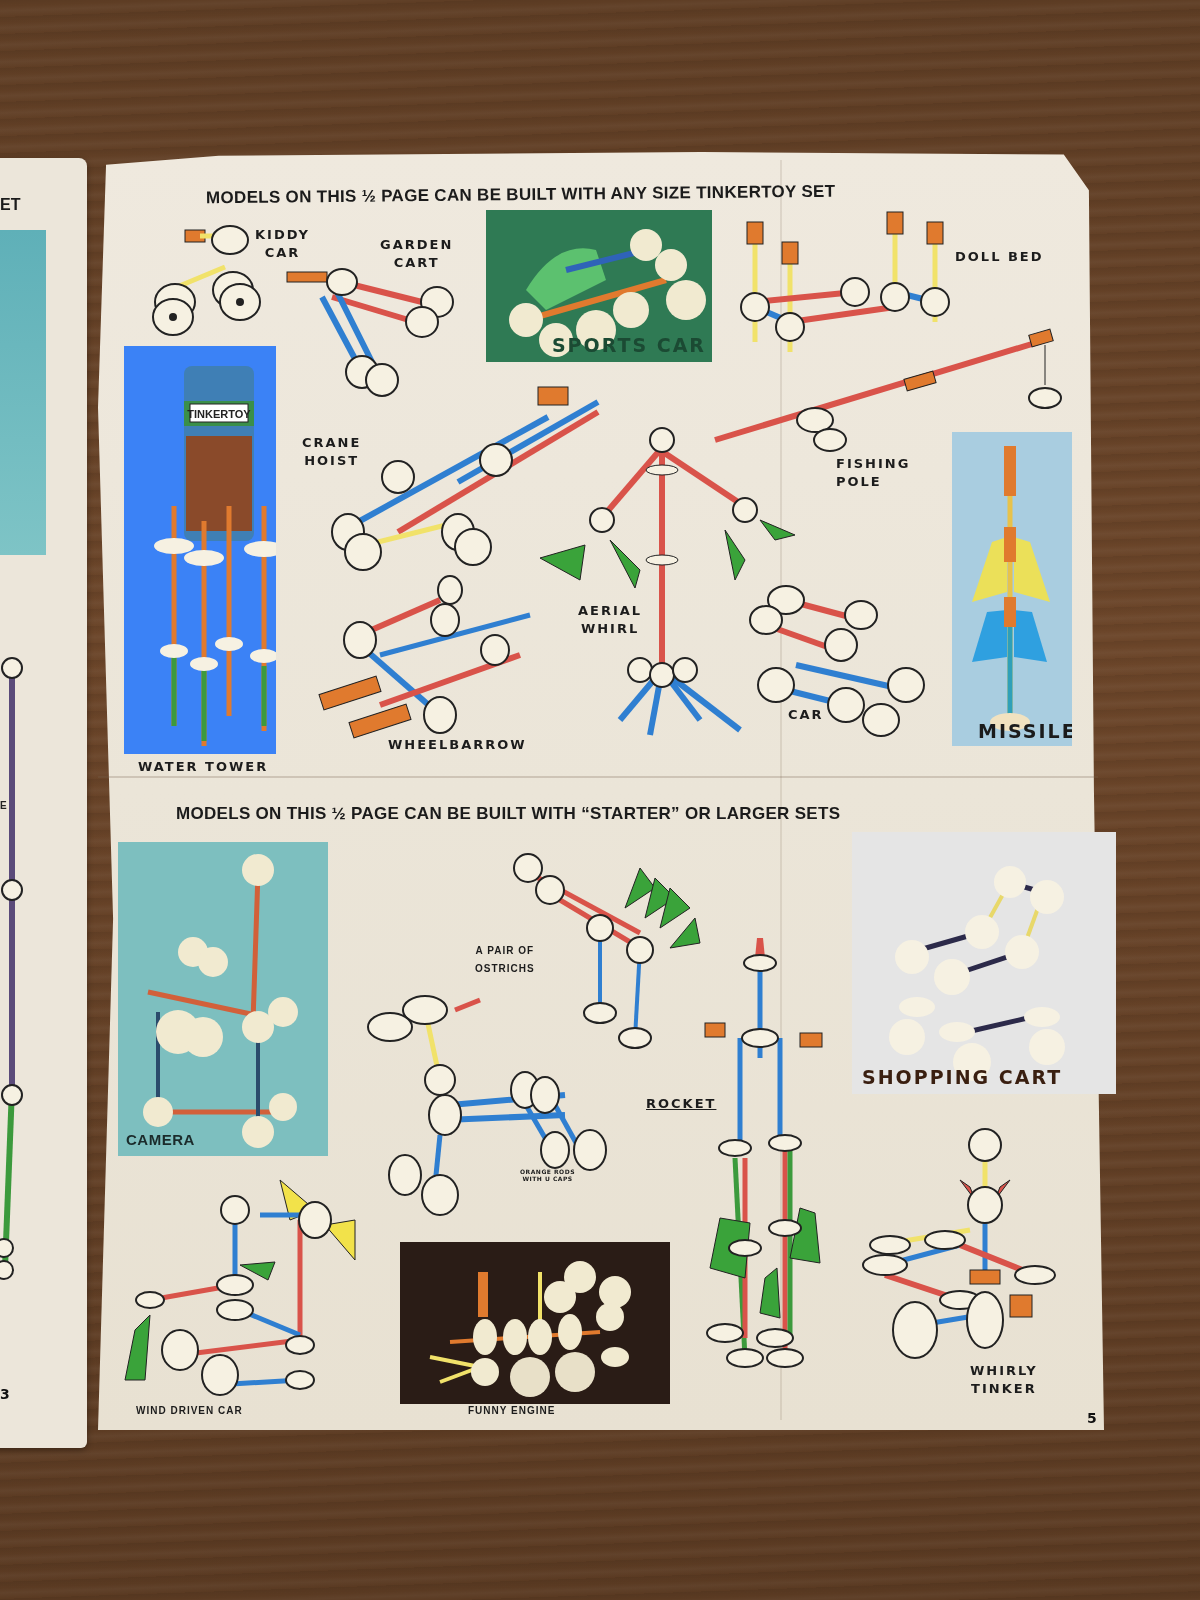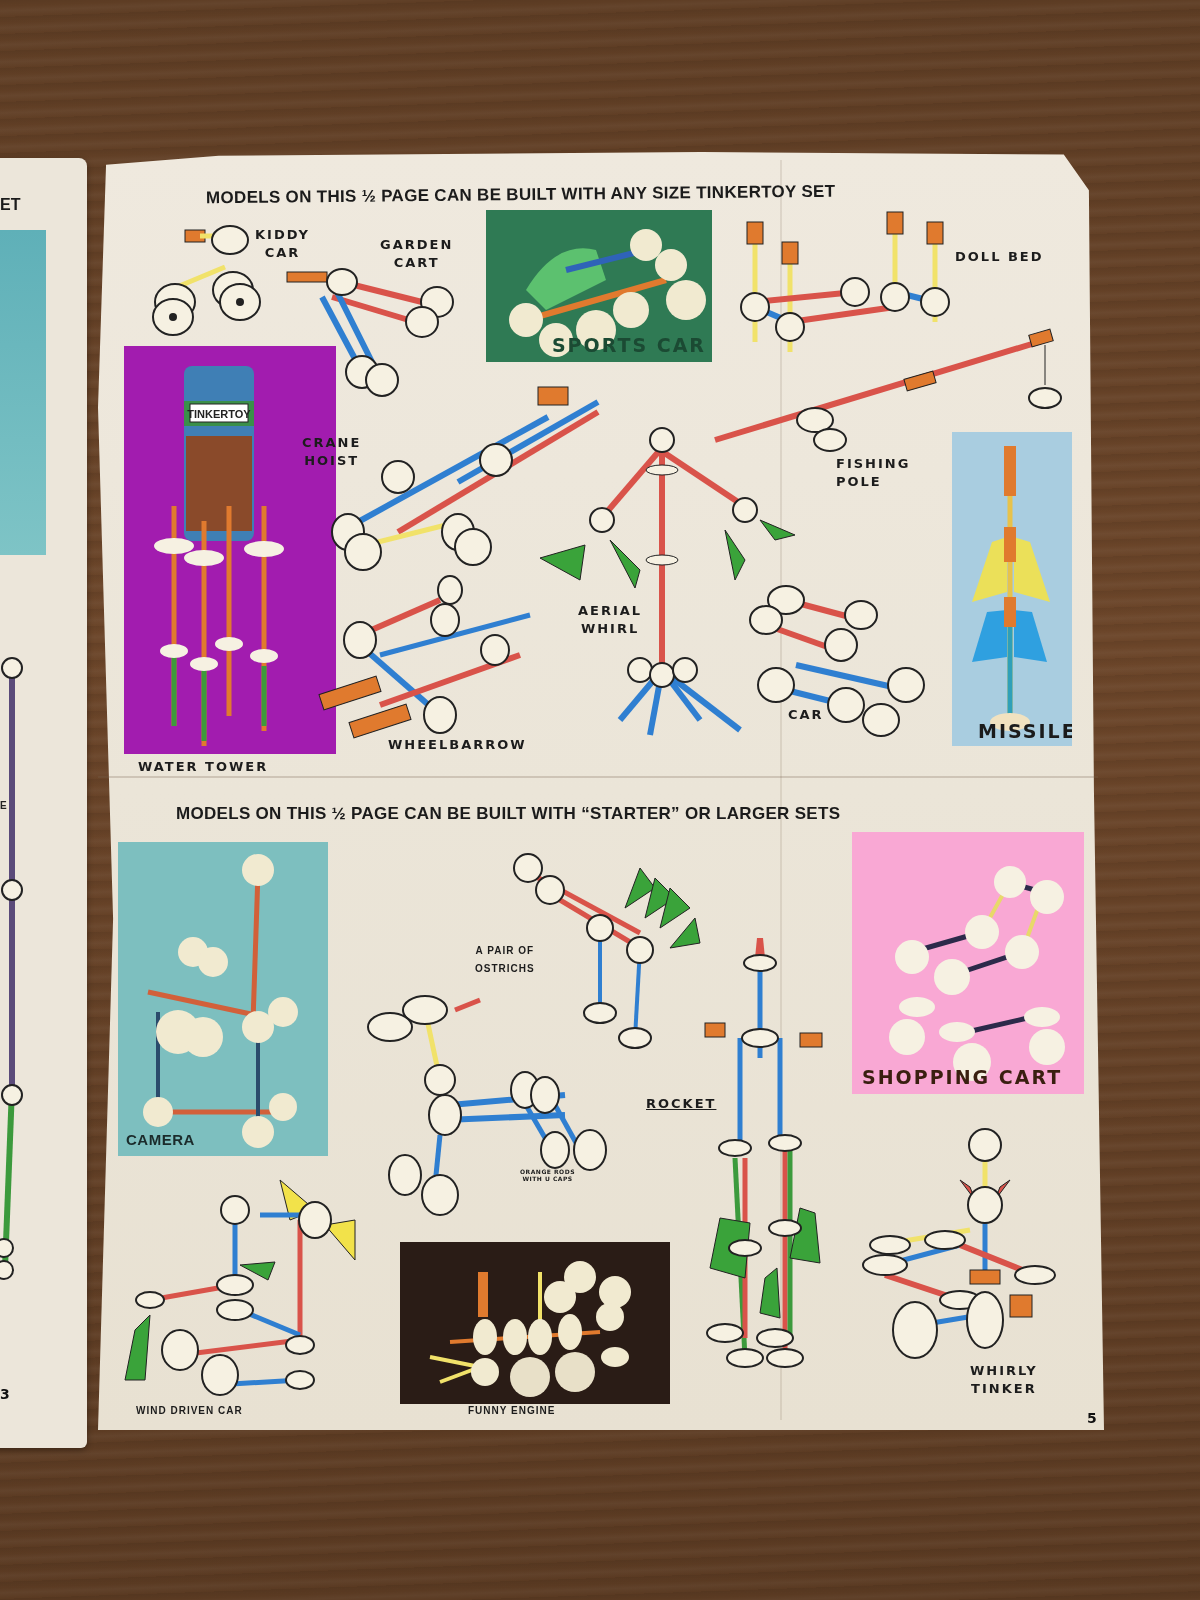--- a/index.html
+++ b/index.html
@@ -132,21 +132,21 @@
   <rect x="152" y="0" width="16" height="22" fill="#e07a2e" stroke="#222"></rect>
   <rect x="192" y="10" width="16" height="22" fill="#e07a2e" stroke="#222"></rect>
   <circle cx="20" cy="95" r="14" fill="#f6f1e2" stroke="#222" stroke-width="2"></circle>
   <circle cx="55" cy="115" r="14" fill="#f6f1e2" stroke="#222" stroke-width="2"></circle>
   <circle cx="120" cy="80" r="14" fill="#f6f1e2" stroke="#222" stroke-width="2"></circle>
   <circle cx="160" cy="85" r="14" fill="#f6f1e2" stroke="#222" stroke-width="2"></circle>
   <circle cx="200" cy="90" r="14" fill="#f6f1e2" stroke="#222" stroke-width="2"></circle>
 </svg>
 <div class="label" style="left:955px;top:248px;">DOLL BED</div>
 
-<div class="photo" style="left:124px;top:346px;width:212px;height:408px;background:#a21caf;">
+<div class="photo" style="left:124px;top:346px;width:152px;height:408px;background:#3b82f6;">
   <svg width="180" height="408" style="left:0;top:0;">
     <rect x="60" y="20" width="70" height="175" rx="8" fill="#3f7fb5"></rect>
     <rect x="60" y="55" width="70" height="25" fill="#3a8f4a"></rect>
     <rect x="66" y="58" width="58" height="18" fill="#fff" stroke="#222"></rect>
     <text x="95" y="72" text-anchor="middle" font-size="11" font-weight="bold" fill="#222">TINKERTOY</text>
     <rect x="62" y="90" width="66" height="95" fill="#8a4a2a"></rect>
     <line x1="50" y1="160" x2="50" y2="380" stroke="#e07a2e" stroke-width="5"></line>
     <line x1="80" y1="175" x2="80" y2="400" stroke="#e07a2e" stroke-width="5"></line>
     <line x1="105" y1="160" x2="105" y2="370" stroke="#e07a2e" stroke-width="5"></line>
     <line x1="140" y1="160" x2="140" y2="385" stroke="#e07a2e" stroke-width="5"></line>
@@ -306,21 +306,21 @@
   <circle cx="100" cy="90" r="13" fill="#f6f1e2" stroke="#222" stroke-width="2"></circle>
   <circle cx="140" cy="112" r="13" fill="#f6f1e2" stroke="#222" stroke-width="2"></circle>
   <ellipse cx="100" cy="175" rx="16" ry="10" fill="#f6f1e2" stroke="#222" stroke-width="2"></ellipse>
   <ellipse cx="135" cy="200" rx="16" ry="10" fill="#f6f1e2" stroke="#222" stroke-width="2"></ellipse>
 </svg>
 <div class="label sans" style="left:475px;top:942px;">
   <div>A PAIR OF</div>
   <div>OSTRICHS</div>
 </div>
 
-<div class="photo" style="left:852px;top:832px;width:232px;height:262px;background:#f9a8d4;">
+<div class="photo" style="left:852px;top:832px;width:264px;height:262px;background:#e5e5e5;">
   <svg width="232" height="262" style="left:0;top:0;">
     <line x1="155" y1="50" x2="190" y2="60" stroke="#2c2a4a" stroke-width="5"></line>
     <line x1="60" y1="120" x2="130" y2="100" stroke="#2c2a4a" stroke-width="5"></line>
     <line x1="110" y1="140" x2="170" y2="120" stroke="#2c2a4a" stroke-width="5"></line>
     <line x1="115" y1="200" x2="180" y2="185" stroke="#2c2a4a" stroke-width="5"></line>
     <line x1="155" y1="55" x2="130" y2="100" stroke="#e8d86a" stroke-width="4"></line>
     <line x1="190" y1="65" x2="170" y2="120" stroke="#e8d86a" stroke-width="4"></line>
     <circle cx="158" cy="50" r="16" fill="#f6f1e2"></circle>
     <circle cx="195" cy="65" r="17" fill="#f6f1e2"></circle>
     <circle cx="130" cy="100" r="17" fill="#f6f1e2"></circle>

